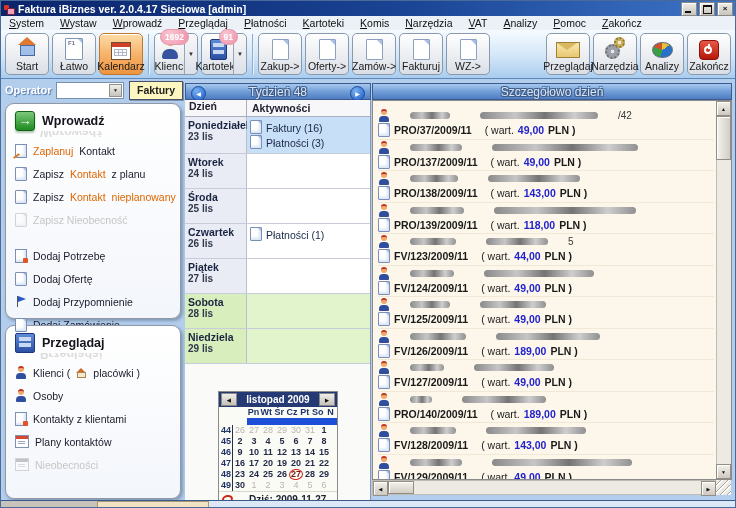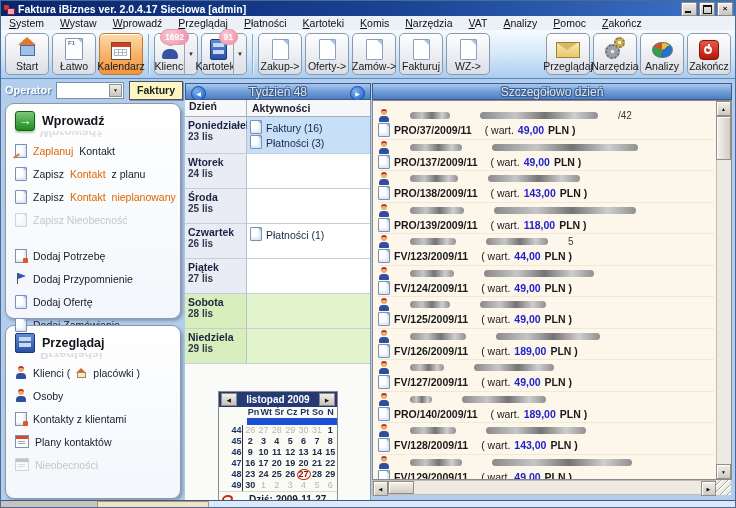--- a/index.html
+++ b/index.html
@@ -141,21 +141,21 @@
   .w-row.weekend .w-act{background:#E2F4CC;}
   .w-act-item{display:flex;align-items:flex-end;gap:4px;height:15px;font-size:10.5px;color:#182848;padding-left:2px;}
   #mid-bottom{position:absolute;top:285px;left:184px;width:186px;bottom:0;background:#FAFAF8;border-right:1px solid #8898A8;box-sizing:border-box;}
   
   #mini-cal{position:absolute;top:27px;left:33px;width:120px;background:#FBFBF6;border:1px solid #8A8A8A;box-sizing:border-box;font-size:9.5px;}
   #cal-head{height:15px;background:#253A74;color:#fff;font-weight:bold;font-size:10px;display:flex;align-items:center;justify-content:space-between;padding:0 2px;}
   .cal-nav{width:14px;height:11px;background:linear-gradient(180deg,#F0EEE8,#C6C2BA);border:1px solid #888;color:#101010;
     font-size:5px;display:flex;align-items:center;justify-content:center;}
   #cal-dayhead{display:flex;margin-left:28px;border-bottom:7px solid #1d4ed8;height:11px;}
   .cal-dh{width:14px;text-align:center;color:#1F3368;font-weight:bold;font-size:9px;line-height:11px;}
-  .cal-row{display:flex;height:11px;line-height:11px;margin-left:11px;}
+  .cal-row{display:flex;height:11px;line-height:11px;}
   .cal-wn{width:14px;text-align:right;padding-right:1px;color:#1F3368;font-weight:bold;font-size:9px;border-right:1px solid #283048;box-sizing:border-box;}
   .cal-d{width:14px;text-align:center;color:#232B48;font-weight:bold;font-size:9px;position:relative;}
   .cal-d.out{color:#BBB4AC;font-weight:normal;}
   .cal-d.today{color:#7A1810;}
   .cal-d.today::after{content:'';position:absolute;left:0;top:0;width:12px;height:9px;border:1.5px solid #CC2818;border-radius:50%;transform:rotate(-8deg);}
   #cal-today{display:flex;align-items:center;gap:16px;height:14px;padding-left:3px;font-weight:bold;font-size:10px;color:#17202E;border-top:1px solid #D8D8D0;}
   .red-oval{width:11px;height:8px;border:2px solid #CC2818;border-radius:50%;transform:rotate(-10deg);flex:none;box-sizing:border-box;}
   
   #detail-header{top:4px;left:371px;width:360px;}
   #detail-list{position:absolute;top:21px;left:371px;width:360px;bottom:21px;background:#FCF7EA;border:1px solid #8A8A8A;box-sizing:border-box;}
@@ -320,26 +320,26 @@
           <div class="side-item disabled">
             <span class="sm-ic page-icon"></span>
             <span>Zapisz Nieobecność</span>
           </div>
           <div class="side-spacer"></div>
           <div class="side-item">
             <span class="sm-ic page-plus-icon"></span>
             <span>Dodaj Potrzebę</span>
           </div>
           <div class="side-item">
+            <span class="sm-ic page-icon"></span>
+            <span>Dodaj Ofertę</span>
+          </div>
+          <div class="side-item">
             <span class="sm-ic flag-icon"></span>
             <span>Dodaj Przypomnienie</span>
-          </div>
-          <div class="side-item">
-            <span class="sm-ic page-icon"></span>
-            <span>Dodaj Ofertę</span>
           </div>
           <div class="side-item">
             <span class="sm-ic page-icon"></span>
             <span>Dodaj Zamówienie</span>
           </div>
         </div>
         <div class="side-box">
           <div class="side-head">
             <span class="big-ic cabinet-icon"></span>
             <span class="side-title">Przeglądaj</span>

